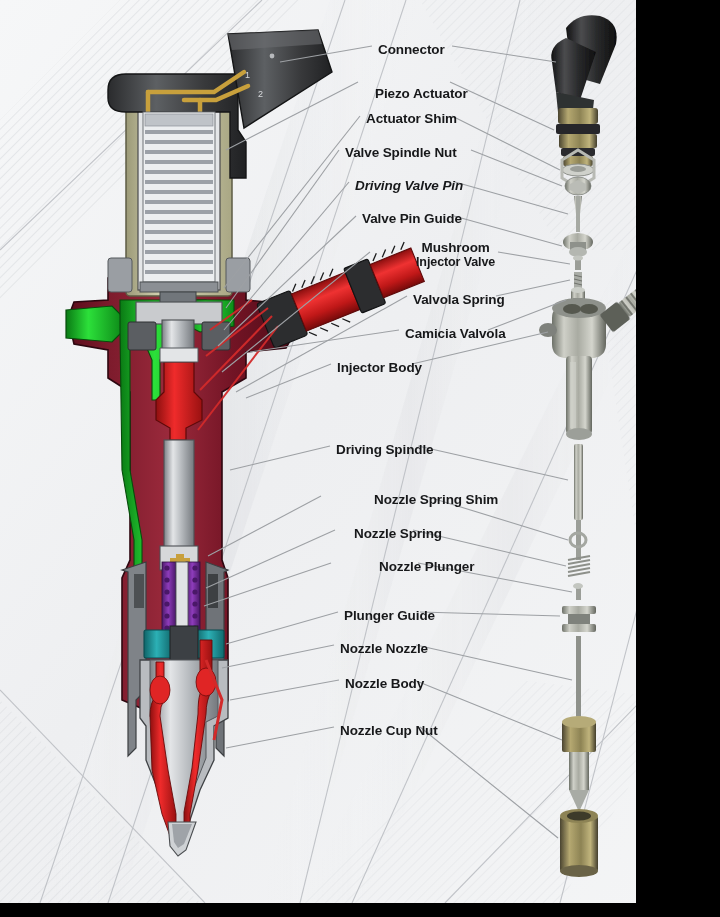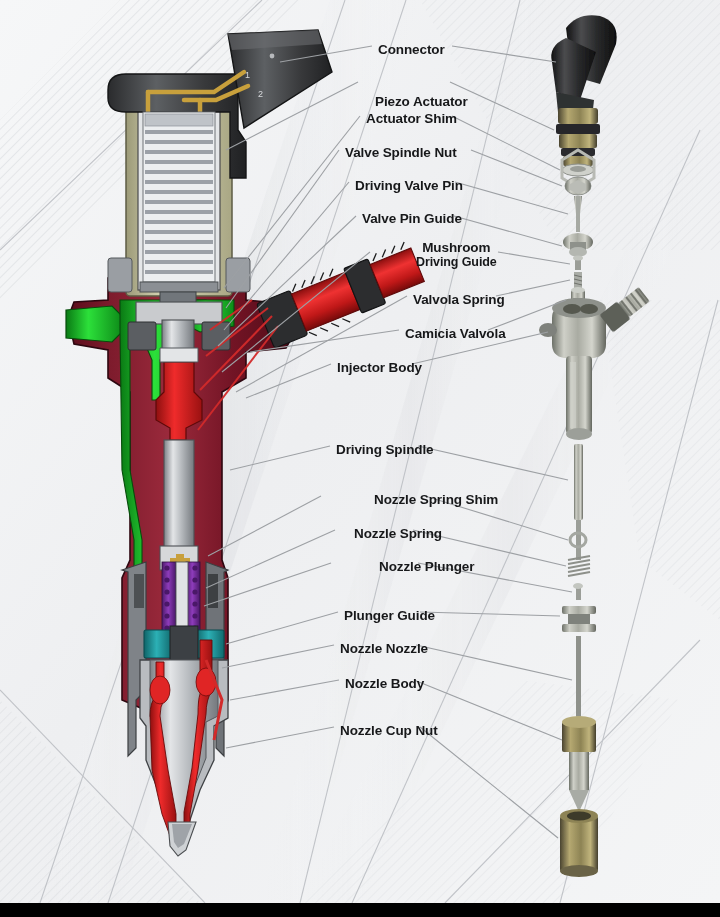--- a/index.html
+++ b/index.html
@@ -5,21 +5,21 @@
   * { box-sizing: border-box; margin: 0; padding: 0; }
   body {
     width: 720px; height: 917px;
     background: #000;
     font-family: "Liberation Sans", sans-serif;
     overflow: hidden;
     position: relative;
   }
   #stage {
     position: absolute; left: 0; top: 0;
-    width: 720px; height: 903px;
+    width: 636px; height: 903px;
     background: #f2f3f4;
     overflow: hidden;
   }
   #bottom-bar {
     position: absolute; left: 0; top: 903px;
     width: 720px; height: 14px;
     background: #000;
   }
   .bg-svg, .lines-svg, .art-svg {
     position: absolute; left: 0; top: 0;
@@ -507,38 +507,38 @@
       <line x1="420" y1="612" x2="560" y2="616"></line>
       <line x1="416" y1="645" x2="572" y2="680"></line>
       <line x1="414" y1="680" x2="562" y2="740"></line>
       <line x1="420" y1="727" x2="558" y2="838"></line>
     </g>
   </svg>
 
   <div class="label" style="left:378px; top:42px;">
     <span>Connector</span>
   </div>
-  <div class="label" style="left:364px; top:94px;padding-left:11px;">
+  <div class="label" style="left:364px; top:86px;padding-left:11px;">
     <span>Piezo Actuator</span>
   </div>
   <div class="label" style="left:366px; top:111px;">
     <span>Actuator Shim</span>
   </div>
   <div class="label" style="left:345px; top:145px;">
     <span>Valve Spindle Nut</span>
   </div>
-  <div class="label" style="left:355px; top:178px;">
+  <div class="label" style="left:355px; top:178px;font-style:italic;">
     <span>Driving Valve Pin</span>
   </div>
   <div class="label" style="left:362px; top:211px;">
     <span>Valve Pin Guide</span>
   </div>
   <div class="label two-line" style="left:416px; top:240px;">
     <span>Mushroom</span>
-    <span class="l2">Driving Guide</span>
+    <span class="l2">Injector Valve</span>
   </div>
   <div class="label" style="left:413px; top:292px;">
     <span>Valvola Spring</span>
   </div>
   <div class="label" style="left:405px; top:326px;">
     <span>Camicia Valvola</span>
   </div>
   <div class="label" style="left:337px; top:360px;">
     <span>Injector Body</span>
   </div>

